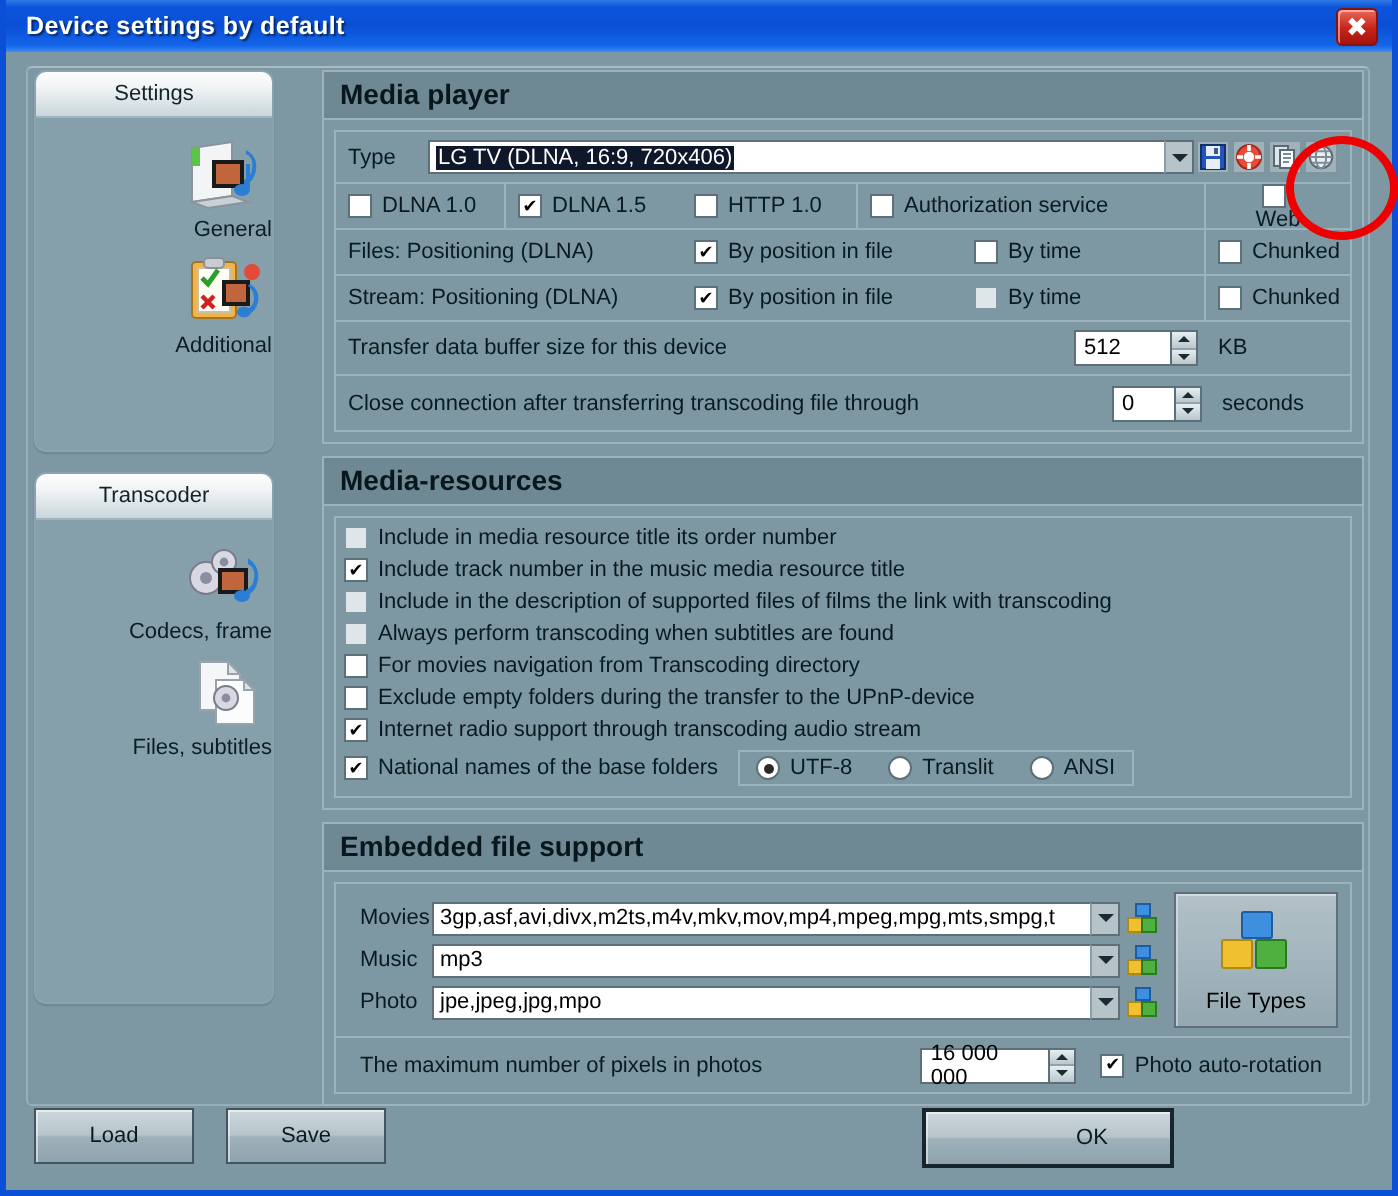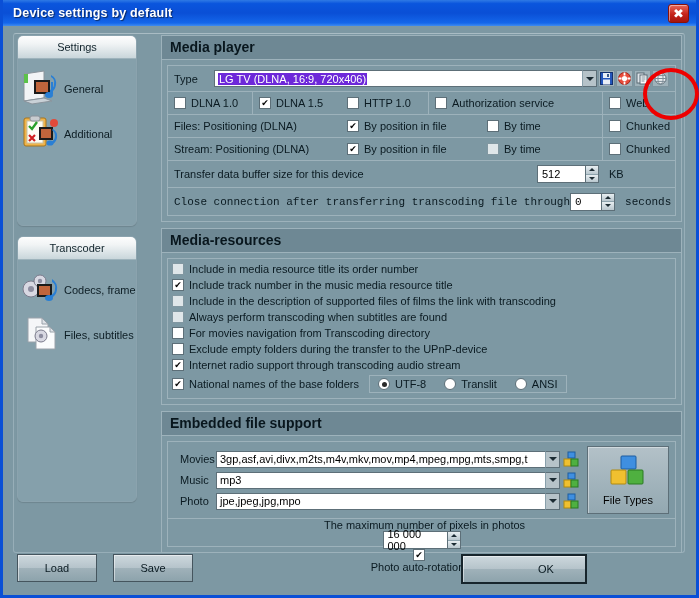--- a/index.html
+++ b/index.html
@@ -55,21 +55,21 @@
     box-shadow:0 1px 1px rgba(0,0,0,.12);
   }
   .side-head{
     height:22px;line-height:22px;text-align:center;
     background:linear-gradient(to bottom,#fdfdfd 0%,#f1f4f5 35%,#c9d6db 100%);
     font-size:11px;color:#10232b;
     border-bottom:1px solid #9eb3bc;
   }
   .side-items{padding:7px 0 9px 0;}
   .side-item{
-    display:flex;flex-direction:row;align-items:center;
+    display:flex;flex-direction:column;align-items:flex-end;
     padding:2px 0 3px 0;cursor:pointer;
   }
   .side-item .lbl{font-size:11px;color:#0d1d24;margin-top:1px;}
   .ico{width:46px;height:40px;display:block;}
   .sidebar .group-settings .side-items{min-height:150px;}
   .sidebar .group-transcoder .side-items{min-height:225px;}
   
   .right{position:absolute;left:155px;top:9px;right:11px;}
   .gbox{
     border:1px solid #9db2bb;
@@ -83,21 +83,21 @@
     padding:3px 8px 4px 8px;
   }
   .gbox-inner{padding:5px 5px 5px 5px;}
   
   .panel{border:1px solid #9db2bb;}
   .prow{
     display:flex;align-items:center;
     border-bottom:1px solid #9db2bb;
     min-height:22px;box-sizing:border-box;
   }
-  .prow:last-child{border-bottom:none;font-family:Liberation Mono, monospace;}
+  .prow:last-child{border-bottom:none;}
   .cell{
     display:flex;align-items:center;
     padding:0 6px;height:22px;box-sizing:border-box;
     border-right:1px solid #9db2bb;
   }
   .cell.last{border-right:none;}
   .cell.grow{flex:1;}
   
   .cb{
     width:12px;height:12px;box-sizing:border-box;
@@ -119,21 +119,21 @@
   .lab{font-size:11px;color:#0a1a21;white-space:nowrap;cursor:default;}
   
   .tin{
     background:#fff;border:1px solid #5d6f78;
     height:17px;box-sizing:border-box;
     display:flex;align-items:center;
     font-size:11px;color:#000;padding:0 3px;
     overflow:hidden;white-space:nowrap;
   }
   .tin.sel{background:#fff;}
-  .sel-text{background:#6d28d9;color:#fff;padding:0 1px;}
+  .sel-text{background:#0f172a;color:#fff;padding:0 1px;}
   .combo{display:flex;align-items:stretch;}
   .combo .tin{flex:1;border-right:none;}
   .arrowbtn{
     width:15px;background:#b6c3c9;border:1px solid #5d6f78;border-left:1px solid #89a0ab;
     display:flex;align-items:center;justify-content:center;cursor:pointer;
     box-sizing:border-box;
   }
   .arrowbtn .tri{
     width:0;height:0;border-left:4px solid transparent;border-right:4px solid transparent;
     border-top:4px solid #1b2b33;
@@ -361,21 +361,21 @@
                 <span class="lab">DLNA 1.5</span>
               </div>
               <div class="cell" style="width:88px;">
                 <span class="cb off"></span>
                 <span class="lab">HTTP 1.0</span>
               </div>
               <div class="cell grow">
                 <span class="cb off"></span>
                 <span class="lab">Authorization service</span>
               </div>
-              <div class="cell last" style="width:72px;">
+              <div class="cell last" style="width:72px;flex-direction:column;">
                 <span class="cb off"></span>
                 <span class="lab">Web</span>
               </div>
             </div>
 
             <div class="prow">
               <div class="cell" style="width:173px;border-right:none;">
                 <span class="lab">Files: Positioning (DLNA)</span>
               </div>
               <div class="cell" style="width:140px;border-right:none;">
@@ -562,21 +562,21 @@
               <span>
                 <svg width="38" height="34" viewBox="0 0 38 34">
                   <rect x="12" y="2" width="15" height="13" rx="1" fill="#3f8fe0" stroke="#1c5da0"></rect>
                   <rect x="2" y="16" width="15" height="14" rx="1" fill="#f0c030" stroke="#b08a10"></rect>
                   <rect x="19" y="16" width="15" height="14" rx="1" fill="#4fb040" stroke="#2a7a22"></rect>
                 </svg>
               </span>
               <span class="lbl2">File Types</span>
             </div>
           </div>
-          <div class="panel" style="border-top:none;height:27px;display:flex;align-items:center;padding:0 6px;flex-direction:column;">
+          <div class="panel" style="border-top:none;height:27px;display:flex;align-items:center;padding:0 6px;">
             <span class="lab" style="flex:1;padding-left:6px;">The maximum number of pixels in photos</span>
             <div class="spin" style="width:78px;">
               <div class="sv" style="flex:1;">16 000 000</div>
               <div class="sbtns">
                 <div class="sbtn">
                     <span class="up"></span>
                   </div>
                 <div class="sbtn">
                     <span class="dn"></span>
                   </div>

